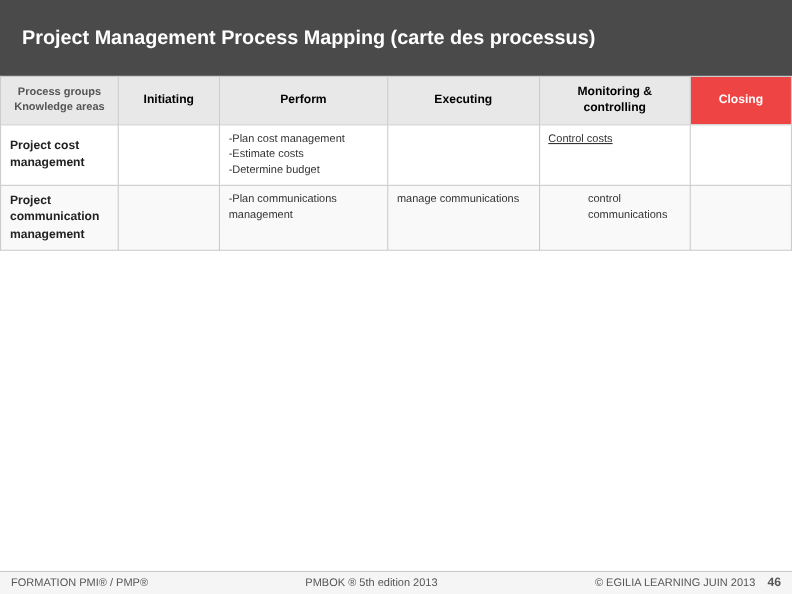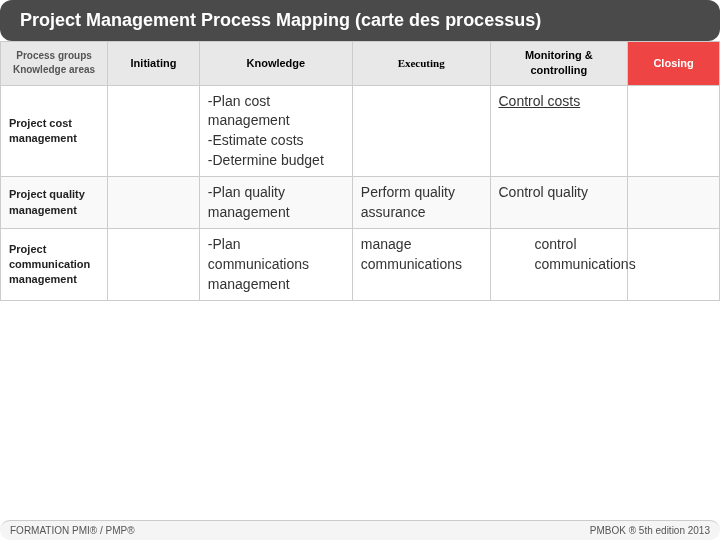--- a/index.html
+++ b/index.html
@@ -15,26 +15,25 @@
       width: 720px;
       height: 540px;
       display: flex;
       flex-direction: column;
       background: #fff;
     }
 
     .title-bar {
       background: #4a4a4a;
       color: #fff;
-      padding: 10px 20px;
+      padding: 24px 20px;
       font-size: 18px;
       font-weight: bold;
       display: flex;
       align-items: center;
-      border-radius: 12px;
     }
 
     .table-container {
       flex: 1;
       padding: 0;
     }
 
     table {
       width: 100%;
       border-collapse: collapse;
@@ -58,55 +57,54 @@
     }
 
     thead th.header-process {
       text-align: center;
       font-size: 10px;
       width: 14%;
     }
 
     thead th.header-initiating { width: 12%; }
     thead th.header-planning { width: 20%; }
-    thead th.header-executing { width: 18%; font-family: Liberation Serif, serif; }
+    thead th.header-executing { width: 18%; }
     thead th.header-monitoring { width: 18%; margin-left: 25px; }
     thead th.header-closing { width: 12%; background: #ef4444; color: #fff; }
 
     tbody tr:nth-child(even) {
       background: #f9f9f9;
     }
     tbody tr:nth-child(odd) {
       background: #fff;
     }
 
     td.row-header {
       font-weight: bold;
       font-size: 11px;
       text-align: left;
       vertical-align: middle;
       color: #222;
     }
 
     td.content {
-      font-size: 14px;
+      font-size: 10px;
       color: #333;
       margin-left: 36px;
     }
 
     .footer {
       display: flex;
       justify-content: space-between;
       align-items: center;
       padding: 4px 10px;
       font-size: 10px;
       color: #555;
       border-top: 1px solid #ccc;
       background: #f5f5f5;
-      border-radius: 10px;
     }
 
     .footer-left {}
     .footer-center {}
     .footer-right {}
 
     .page-num {
       font-weight: bold;
       font-size: 11px;
     }
@@ -124,21 +122,21 @@
       <thead>
         <tr>
           <th class="header-process">
             <span style="font-size: 10px; color: rgb(85, 85, 85); white-space: pre-line;">Process groups
 Knowledge areas</span>
           </th>
           <th class="header-initiating">
             <span>Initiating</span>
           </th>
           <th class="header-planning">
-            <span>Knowledge</span>
+            <span>Perform</span>
           </th>
           <th class="header-executing">
             <span>Executing</span>
           </th>
           <th class="header-monitoring">
             <span>Monitoring &amp; controlling</span>
           </th>
           <th class="header-closing">
             <span>Closing</span>
           </th>
@@ -149,36 +147,33 @@
             <td class="row-header">Project cost management</td>
             <td class="content" style="white-space: pre-line;"></td>
             <td class="content" style="white-space: pre-line;">-Plan cost management
 -Estimate costs
 -Determine budget</td>
             <td class="content" style="white-space: pre-line;"></td>
             <td class="content" style="white-space: pre-line; text-decoration: underline;">Control costs</td>
             <td class="content" style="white-space: pre-line;"></td>
           </tr>
           <tr>
-            <td class="row-header">Project quality management</td>
-            <td class="content" style="white-space: pre-line;"></td>
-            <td class="content" style="white-space: pre-line;">-Plan quality management</td>
-            <td class="content" style="white-space: pre-line;">Perform quality assurance</td>
-            <td class="content" style="white-space: pre-line;">Control quality</td>
-            <td class="content" style="white-space: pre-line;"></td>
-          </tr>
-          <tr>
             <td class="row-header">Project communication management</td>
             <td class="content" style="white-space: pre-line;"></td>
             <td class="content" style="white-space: pre-line;">-Plan communications management</td>
             <td class="content" style="white-space: pre-line;">manage communications</td>
             <td class="content" style="white-space: pre-line; padding-left: 44px;">control communications</td>
             <td class="content" style="white-space: pre-line;"></td>
           </tr>
         </tbody>
     </table>
   </div>
 
   <div class="footer">
     <span class="footer-left">FORMATION PMI® / PMP®</span>
     <span class="footer-center">PMBOK ® 5th edition  2013</span>
+    <span class="footer-right">
+      <span>© EGILIA LEARNING  JUIN 2013</span>
+      &nbsp;&nbsp;
+      <span class="page-num">46</span>
+    </span>
   </div>
 </div>
 
 </body></html>

